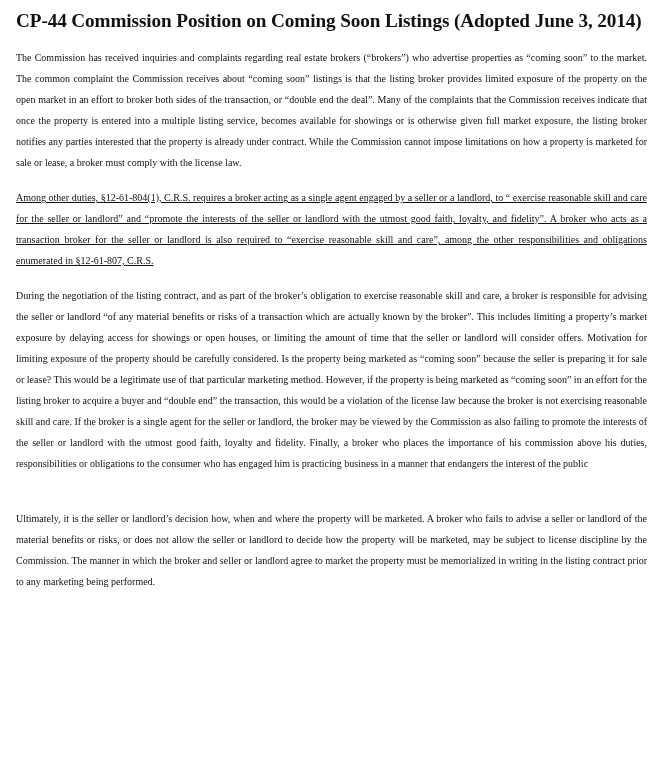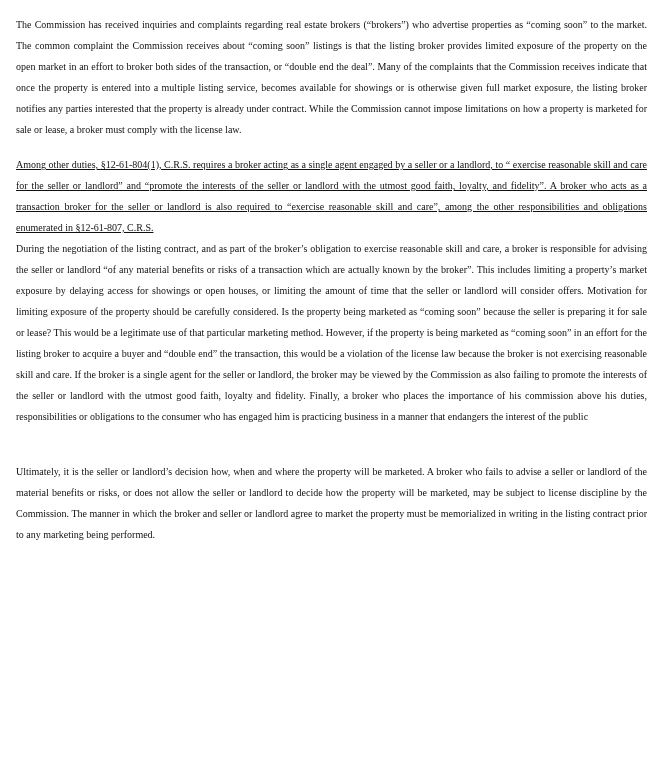--- a/index.html
+++ b/index.html
@@ -32,24 +32,25 @@
   }
   p {
     margin: 0;
     font-size: 10px;
     line-height: 21px;
     text-align: justify;
     text-align-last: left;
   }
   #p1 { margin-top: 14px; }
   #p2 { margin-top: 14px; text-decoration: underline; }
-  #p3 { }
+  #p3 { margin-top: 14px; }
   #p4 { margin-top: 34px; }
 </style>
 </head>
 <body>
 
 <div class="page">
+  <h1 id="title">CP-44 Commission Position on Coming Soon Listings (Adopted June 3, 2014)</h1>
   <p id="p1">The Commission has received inquiries and complaints regarding real estate brokers (“brokers”) who advertise properties as “coming soon” to the market.  The common complaint the Commission receives about “coming soon” listings is that the listing broker provides limited exposure of the property on the open market in an effort to broker both sides of the transaction, or “double end the deal”.  Many of the complaints that the Commission receives indicate that once the property is entered into a multiple listing service, becomes available for showings or is otherwise given full market exposure, the listing broker notifies any parties interested that the property is already under contract.  While the Commission cannot impose limitations on how a property is marketed for sale or lease, a broker must comply with the license law.</p>
   <p id="p2">Among other duties, §12-61-804(1), C.R.S. requires a broker acting as a single agent engaged by a seller or a landlord, to “ exercise reasonable skill and care for the seller or landlord” and “promote the interests of the seller or landlord with the utmost good faith, loyalty, and fidelity”.  A broker who acts as a transaction broker for the seller or landlord is also required to “exercise reasonable skill and care”, among the other responsibilities and obligations enumerated in §12-61-807, C.R.S.</p>
   <p id="p3">During the negotiation of the listing contract, and as part of the broker’s obligation to exercise reasonable skill and care, a broker is responsible for advising the seller or landlord “of any material benefits or risks of a transaction which are actually known by the broker”.  This includes limiting a property’s market exposure by delaying access for showings or open houses, or limiting the amount of time that the seller or landlord will consider offers.  Motivation for limiting exposure of the property should be carefully considered.  Is the property being marketed as “coming soon” because the seller is preparing it for sale or lease?  This would be a legitimate use of that particular marketing method.  However, if the property is being marketed as “coming soon” in an effort for the listing broker to acquire a buyer and “double end” the transaction, this would be a violation of the license law because the broker is not exercising reasonable skill and care.  If the broker is a single agent for the seller or landlord, the broker may be viewed by the Commission as also failing to promote the interests of the seller or landlord with the utmost good faith, loyalty and fidelity.  Finally, a broker who places the importance of his commission above his duties, responsibilities or obligations to the consumer who has engaged him is practicing business in a manner that endangers the interest of the public</p>
   <p id="p4">Ultimately, it is the seller or landlord’s decision how, when and where the property will be marketed.  A broker who fails to advise a seller or landlord of the material benefits or risks, or does not allow the seller or landlord to decide how the property will be marketed, may be subject to license discipline by the Commission.  The manner in which the broker and seller or landlord agree to market the property must be memorialized in writing in the listing contract prior to any marketing being performed.</p>
 </div>
 
 </body></html>

